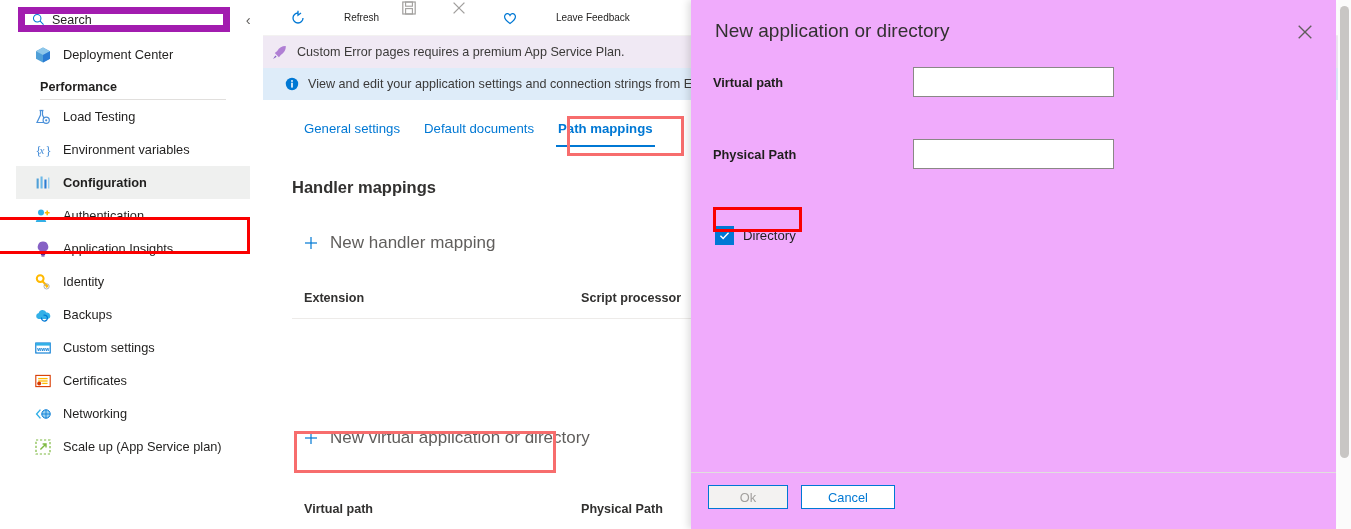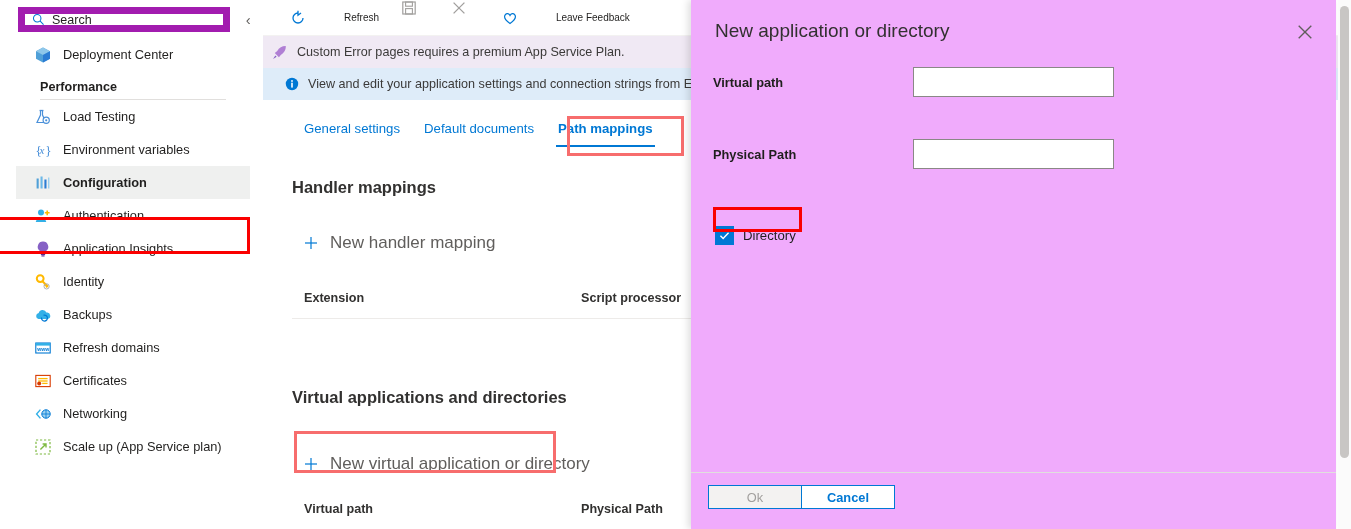--- a/index.html
+++ b/index.html
@@ -97,21 +97,21 @@
     position:absolute; left:29px; font-size:16.5px; font-weight:bold; color:#323130;
   }
   #title-handler { top:178px; }
   #title-virtual { top:388px; }
 
   .add-link {
     position:absolute; display:flex; align-items:center;
     font-size:17px; color:#605e5c; cursor:pointer; white-space:nowrap;
   }
   #add-handler { left:41px; top:233px; }
-  #add-virtual { left:41px; top:454px; }
+  #add-virtual { left:41px; top:428px; }
   .plus-ico { width:14px; height:14px; margin-right:12px; flex:0 0 auto; }
 
   .table-head {
     position:absolute; left:0; width:1088px; font-size:12.6px; font-weight:bold;
     color:#323130;
   }
   .th { position:absolute; white-space:nowrap; }
   .table-rule {
     position:absolute; left:29px; width:1020px; height:1px; background:#edebe9;
   }
@@ -160,22 +160,22 @@
   .cb-label { font-size:13.2px; color:#201f1e; margin-left:9px; white-space:nowrap; }
 
   #dialog-footer-rule {
     position:absolute; left:0; top:472px; width:645px; height:1px; background:#e1dfdd;
   }
   .dlg-btn {
     position:absolute; top:485px; height:24px; border:1px solid #0078d4;
     font-size:12.8px; font-family:"Liberation Sans", sans-serif; cursor:pointer;
     display:flex; align-items:center; justify-content:center;
   }
-  #btn-ok { left:17px; width:94px; background:#f3f2f1; color:#a19f9d; }
-  #btn-cancel { left:110px; width:94px; background:#fff; color:#0078d4; font-weight:bold; }
+  #btn-ok { left:17px; width:80px; background:#f3f2f1; color:#a19f9d; }
+  #btn-cancel { left:110px; width:94px; background:#fff; color:#0078d4; font-weight:normal; }
 
   #dialog-scrollbar {
     position:absolute; left:1338px; top:0; width:13px; height:529px;
     background:#fbfbfb; z-index:50;
   }
   #dialog-thumb {
     position:absolute; left:2px; top:6px; width:9px; height:452px;
     background:#c8c6c4; border-radius:5px;
   }
 </style>
@@ -275,21 +275,21 @@
         </svg>
         <span class="nav-label">Backups</span>
       </div>
 
       <div class="nav-row">
         <svg class="nav-ico" viewBox="0 0 18 18">
           <rect x="1.8" y="4" width="14.4" height="10" fill="#fff" stroke="#0078d4" stroke-width="1.1"></rect>
           <rect x="1.8" y="4" width="14.4" height="2.6" fill="#32b0e7"></rect>
           <text x="3.2" y="12.4" font-family="Liberation Sans, sans-serif" font-size="5.2" font-weight="bold" fill="#0078d4">www</text>
         </svg>
-        <span class="nav-label">Refresh domains</span>
+        <span class="nav-label">Custom settings</span>
       </div>
 
       <div class="nav-row">
         <svg class="nav-ico" viewBox="0 0 18 18">
           <rect x="1.8" y="3.4" width="14.4" height="11.2" fill="#fff" stroke="#d83b01" stroke-width="1.1"></rect>
           <line x1="4.2" y1="6.6" x2="13.6" y2="6.6" stroke="#ffb900" stroke-width="1.3"></line>
           <line x1="4.2" y1="9" x2="13.6" y2="9" stroke="#ffb900" stroke-width="1.3"></line>
           <line x1="8.2" y1="11.4" x2="13.6" y2="11.4" stroke="#ffb900" stroke-width="1.3"></line>
           <circle cx="5.2" cy="11.6" r="2" fill="#d83b01"></circle>
         </svg>
@@ -382,21 +382,20 @@
       </svg>
       <span>New handler mapping</span>
     </div>
 
     <div class="table-head" style="top:291px;">
       <span class="th" style="left:41px;">Extension</span>
       <span class="th" style="left:318px;">Script processor</span>
     </div>
     <div class="table-rule" style="top:318px;"></div>
 
-    <div class="section-title" id="title-virtual">Virtual applications and directories</div>
 
     <div class="add-link" id="add-virtual">
       <svg class="plus-ico" viewBox="0 0 14 14">
         <line x1="7" y1="1" x2="7" y2="13" stroke="#0078d4" stroke-width="1.2"></line>
         <line x1="1" y1="7" x2="13" y2="7" stroke="#0078d4" stroke-width="1.2"></line>
       </svg>
       <span>New virtual application or directory</span>
     </div>
 
     <div class="table-head" style="top:502px;">

